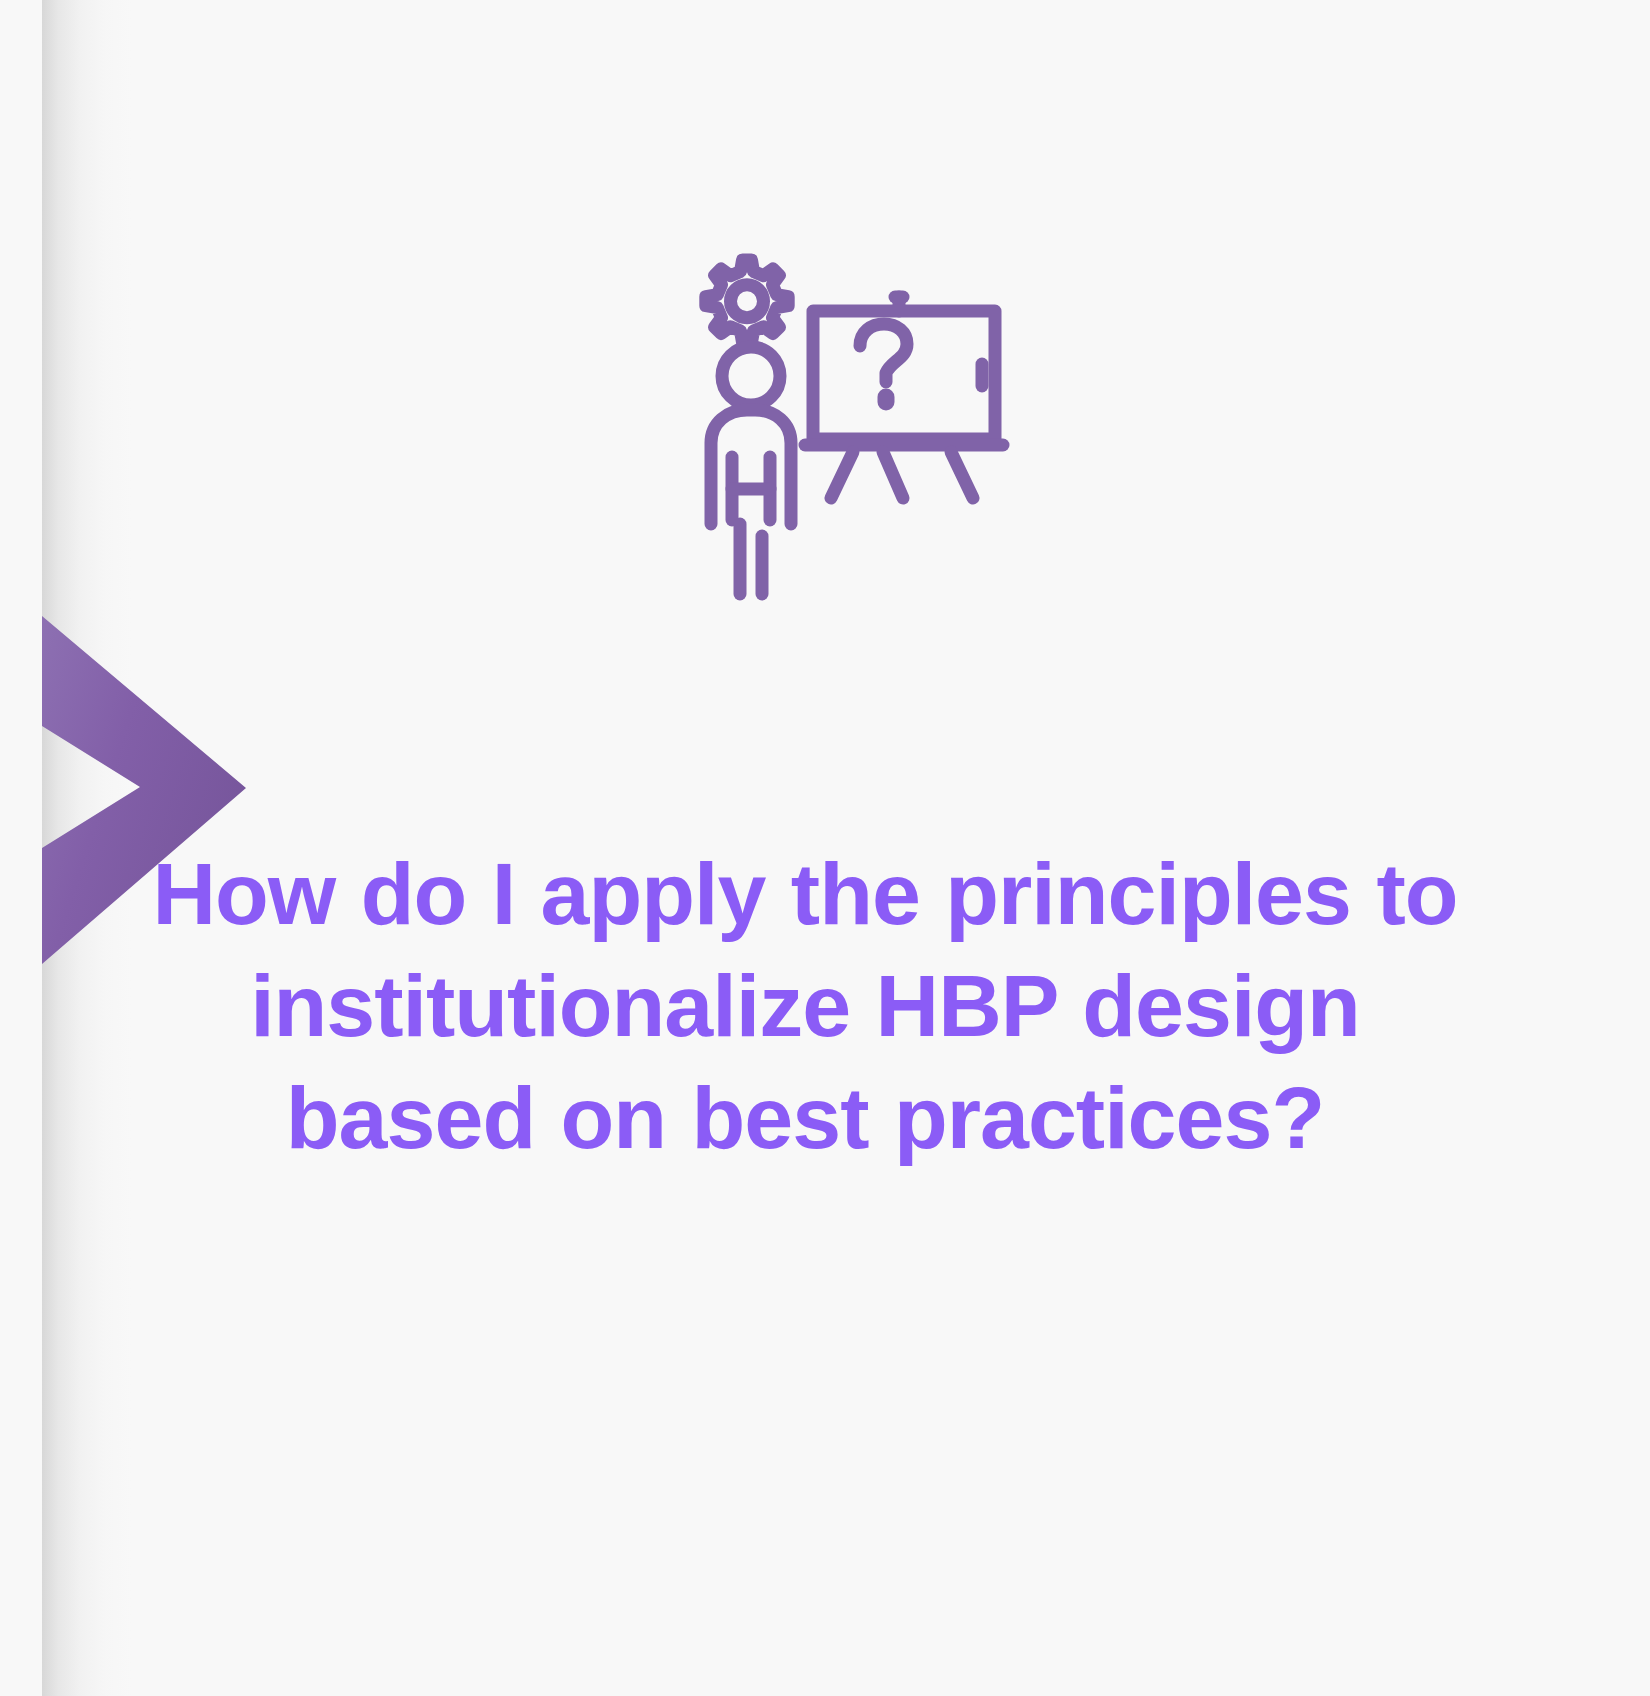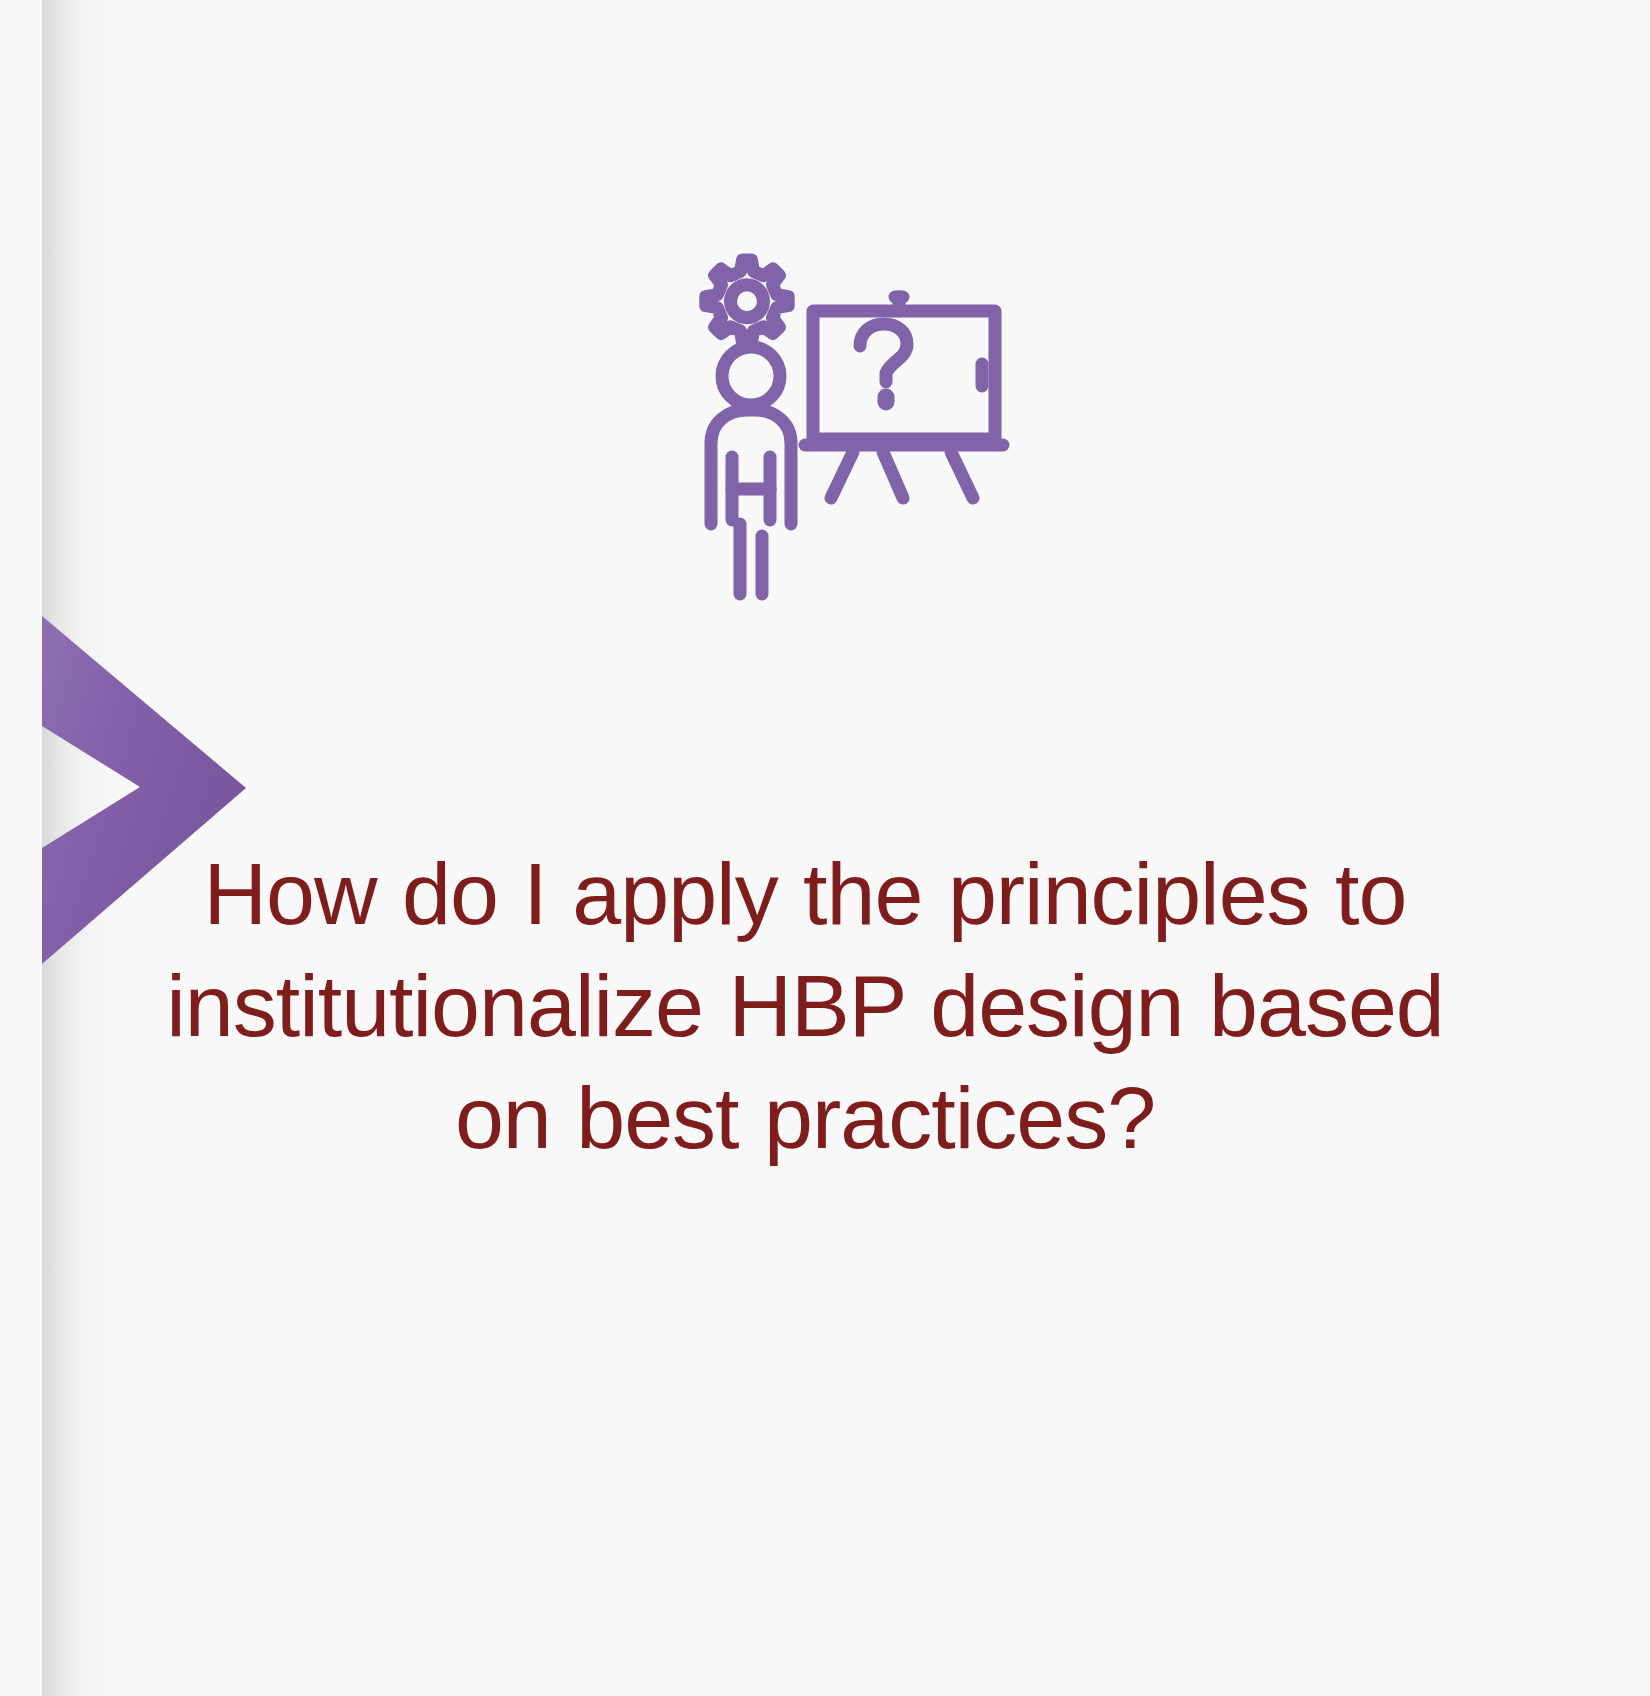--- a/index.html
+++ b/index.html
@@ -62,25 +62,25 @@
   .title-block {
     position: absolute;
     left: 140px;
     top: 838px;
     width: 1330px;
     text-align: center;
   }
   .title {
     margin: 0;
     font-family: "Liberation Sans", sans-serif;
-    font-weight: normal;
+    font-weight: bold;
     font-size: 88px;
     line-height: 112px;
     letter-spacing: -1px;
-    color: #7f1d1d;
+    color: #8b5cf6;
     word-spacing: 2px;
   }
 </style>
 </head>
 <body>
 
 <div class="slide">
 
   <div class="edge-shadow"></div>
 

